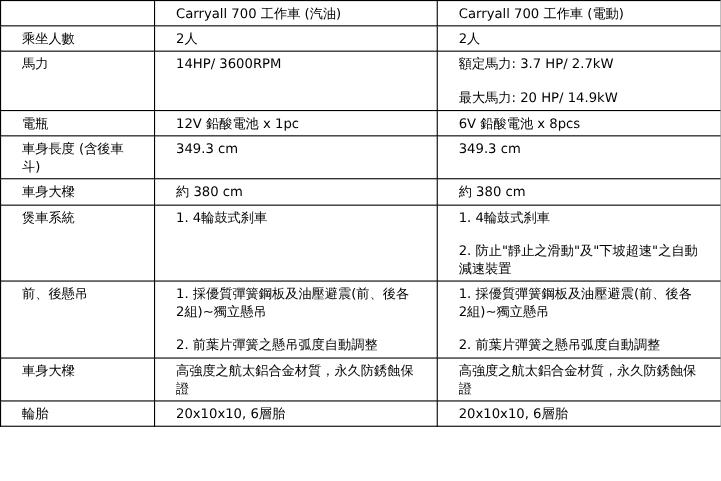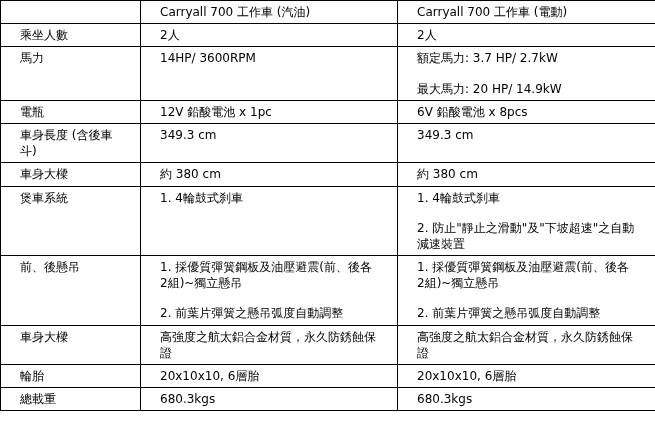--- a/index.html
+++ b/index.html
@@ -139,23 +139,14 @@
       </tr>
       <tr>
         <td>輪胎</td>
         <td class="cell-lines">
           <div>20x10x10, 6層胎</div>
         </td>
         <td class="cell-lines">
           <div>20x10x10, 6層胎</div>
         </td>
       </tr>
-      <tr>
-        <td>總載重</td>
-        <td class="cell-lines">
-          <div>680.3kgs</div>
-        </td>
-        <td class="cell-lines">
-          <div>680.3kgs</div>
-        </td>
-      </tr>
     </tbody>
 </table>
 
 </body></html>

